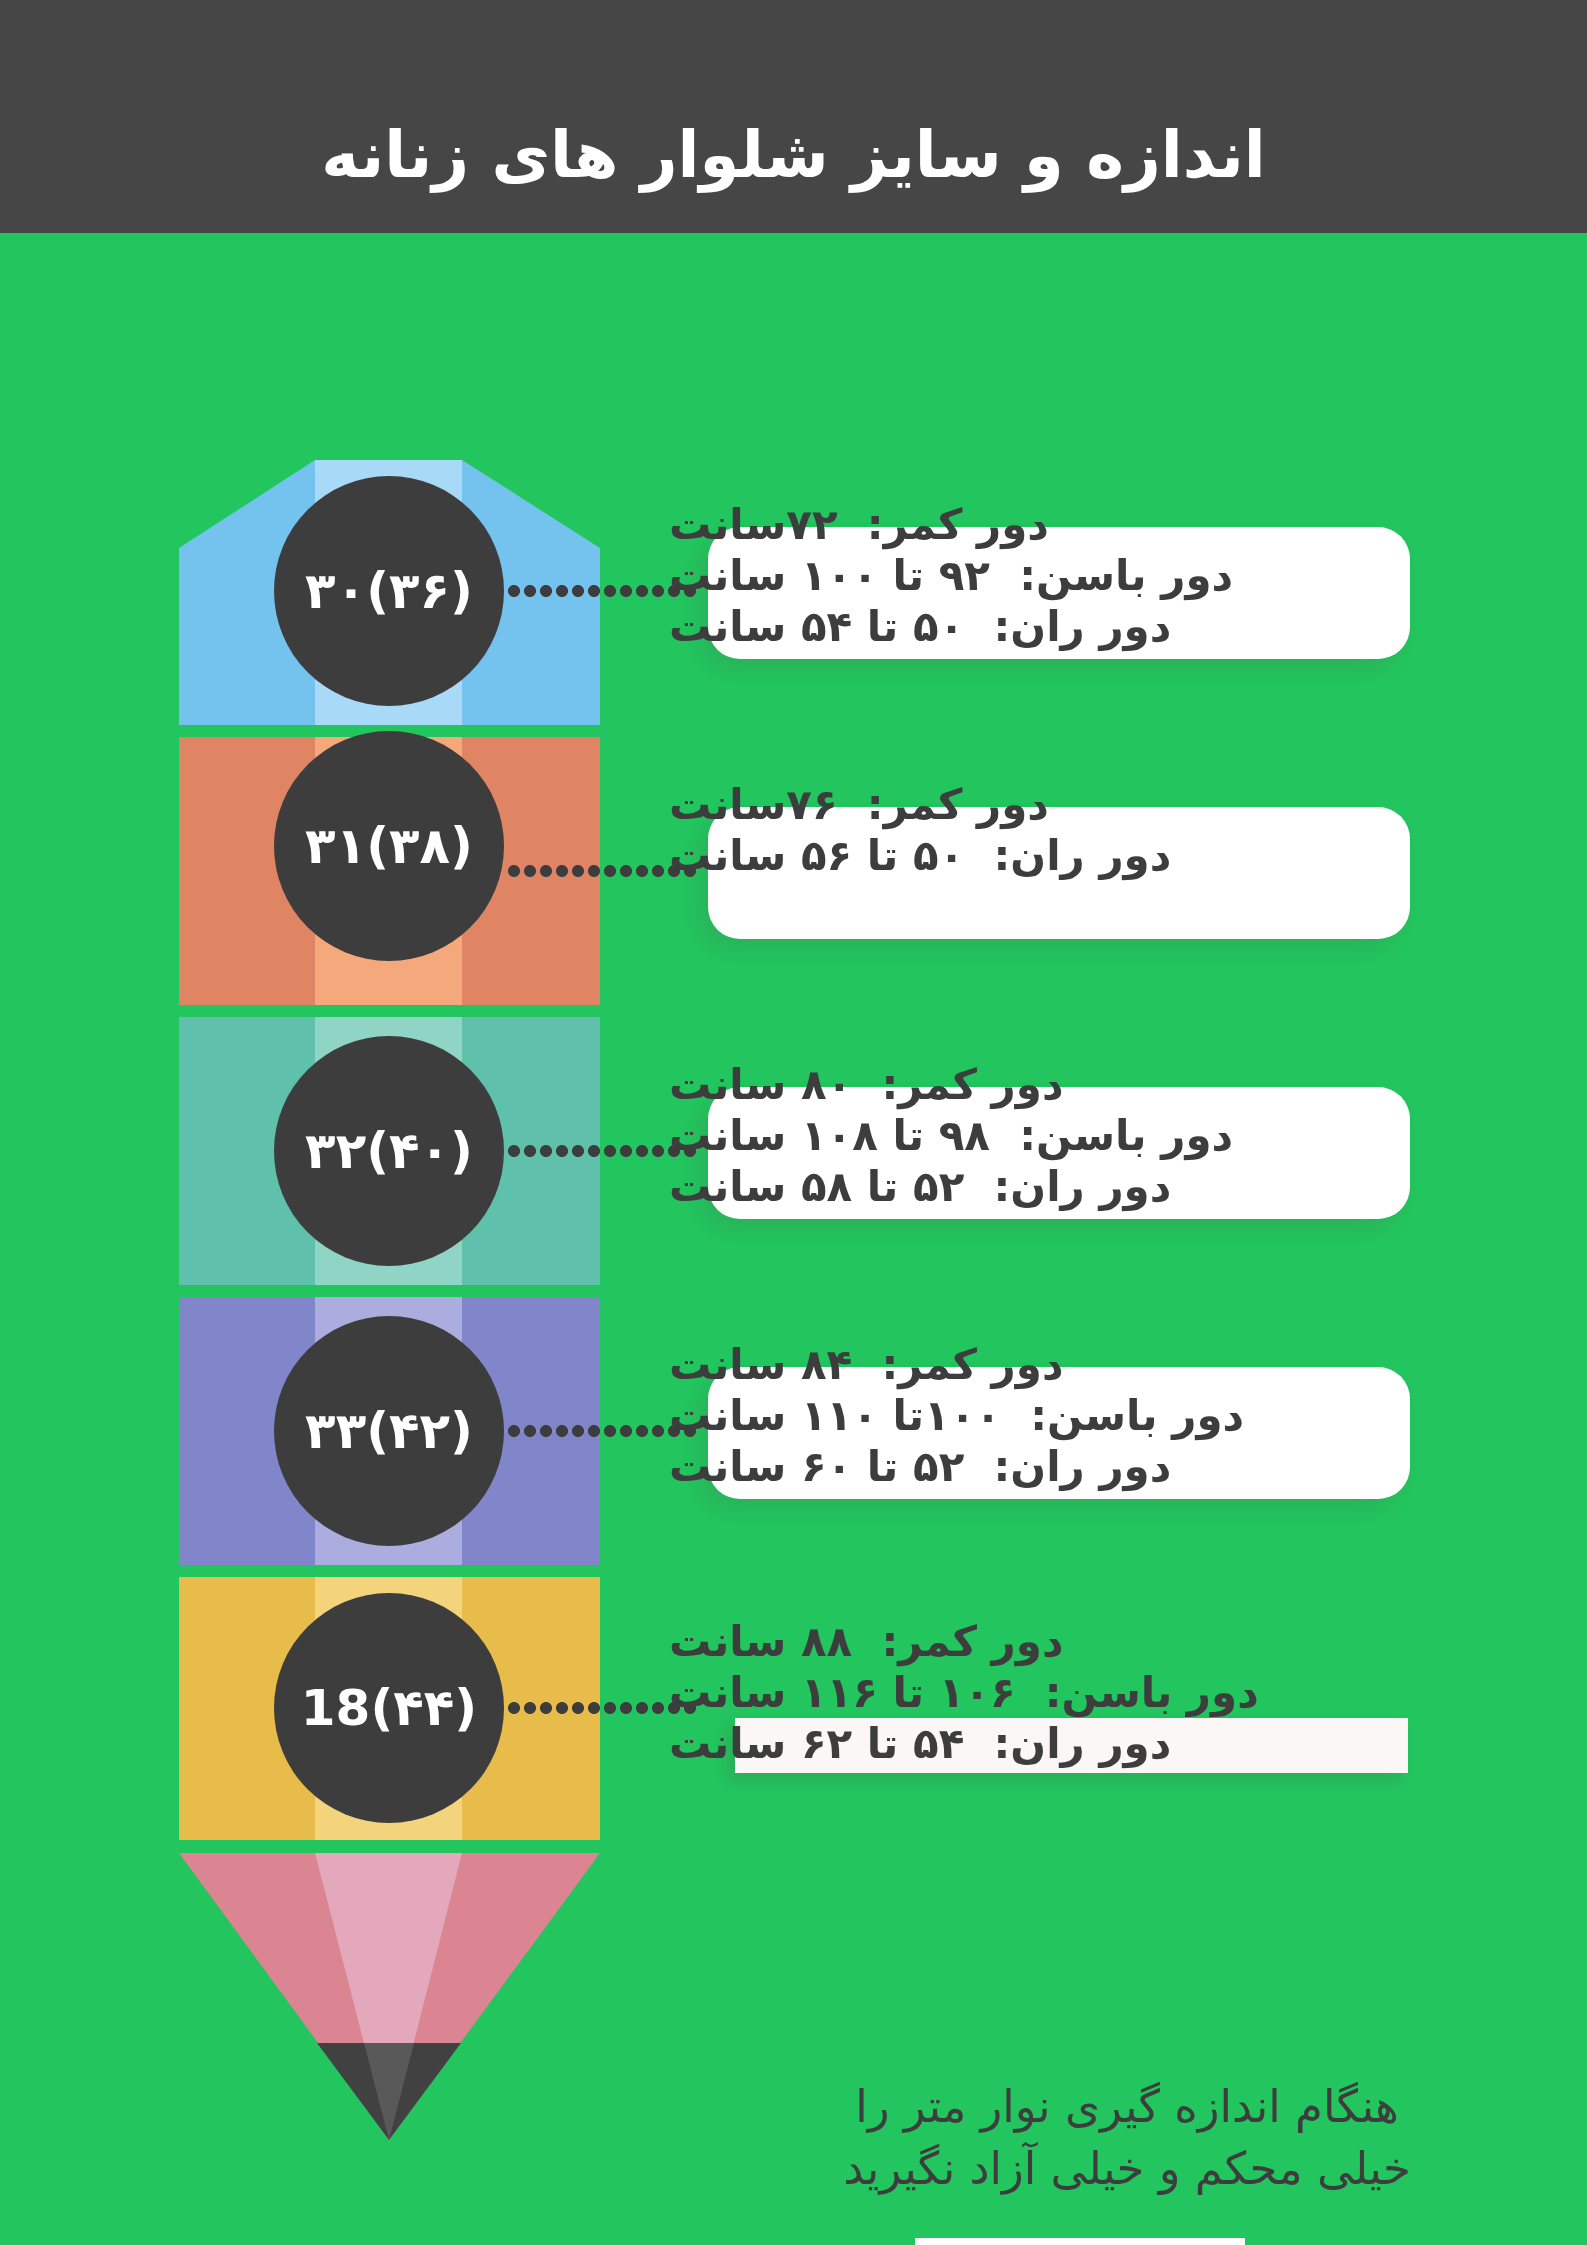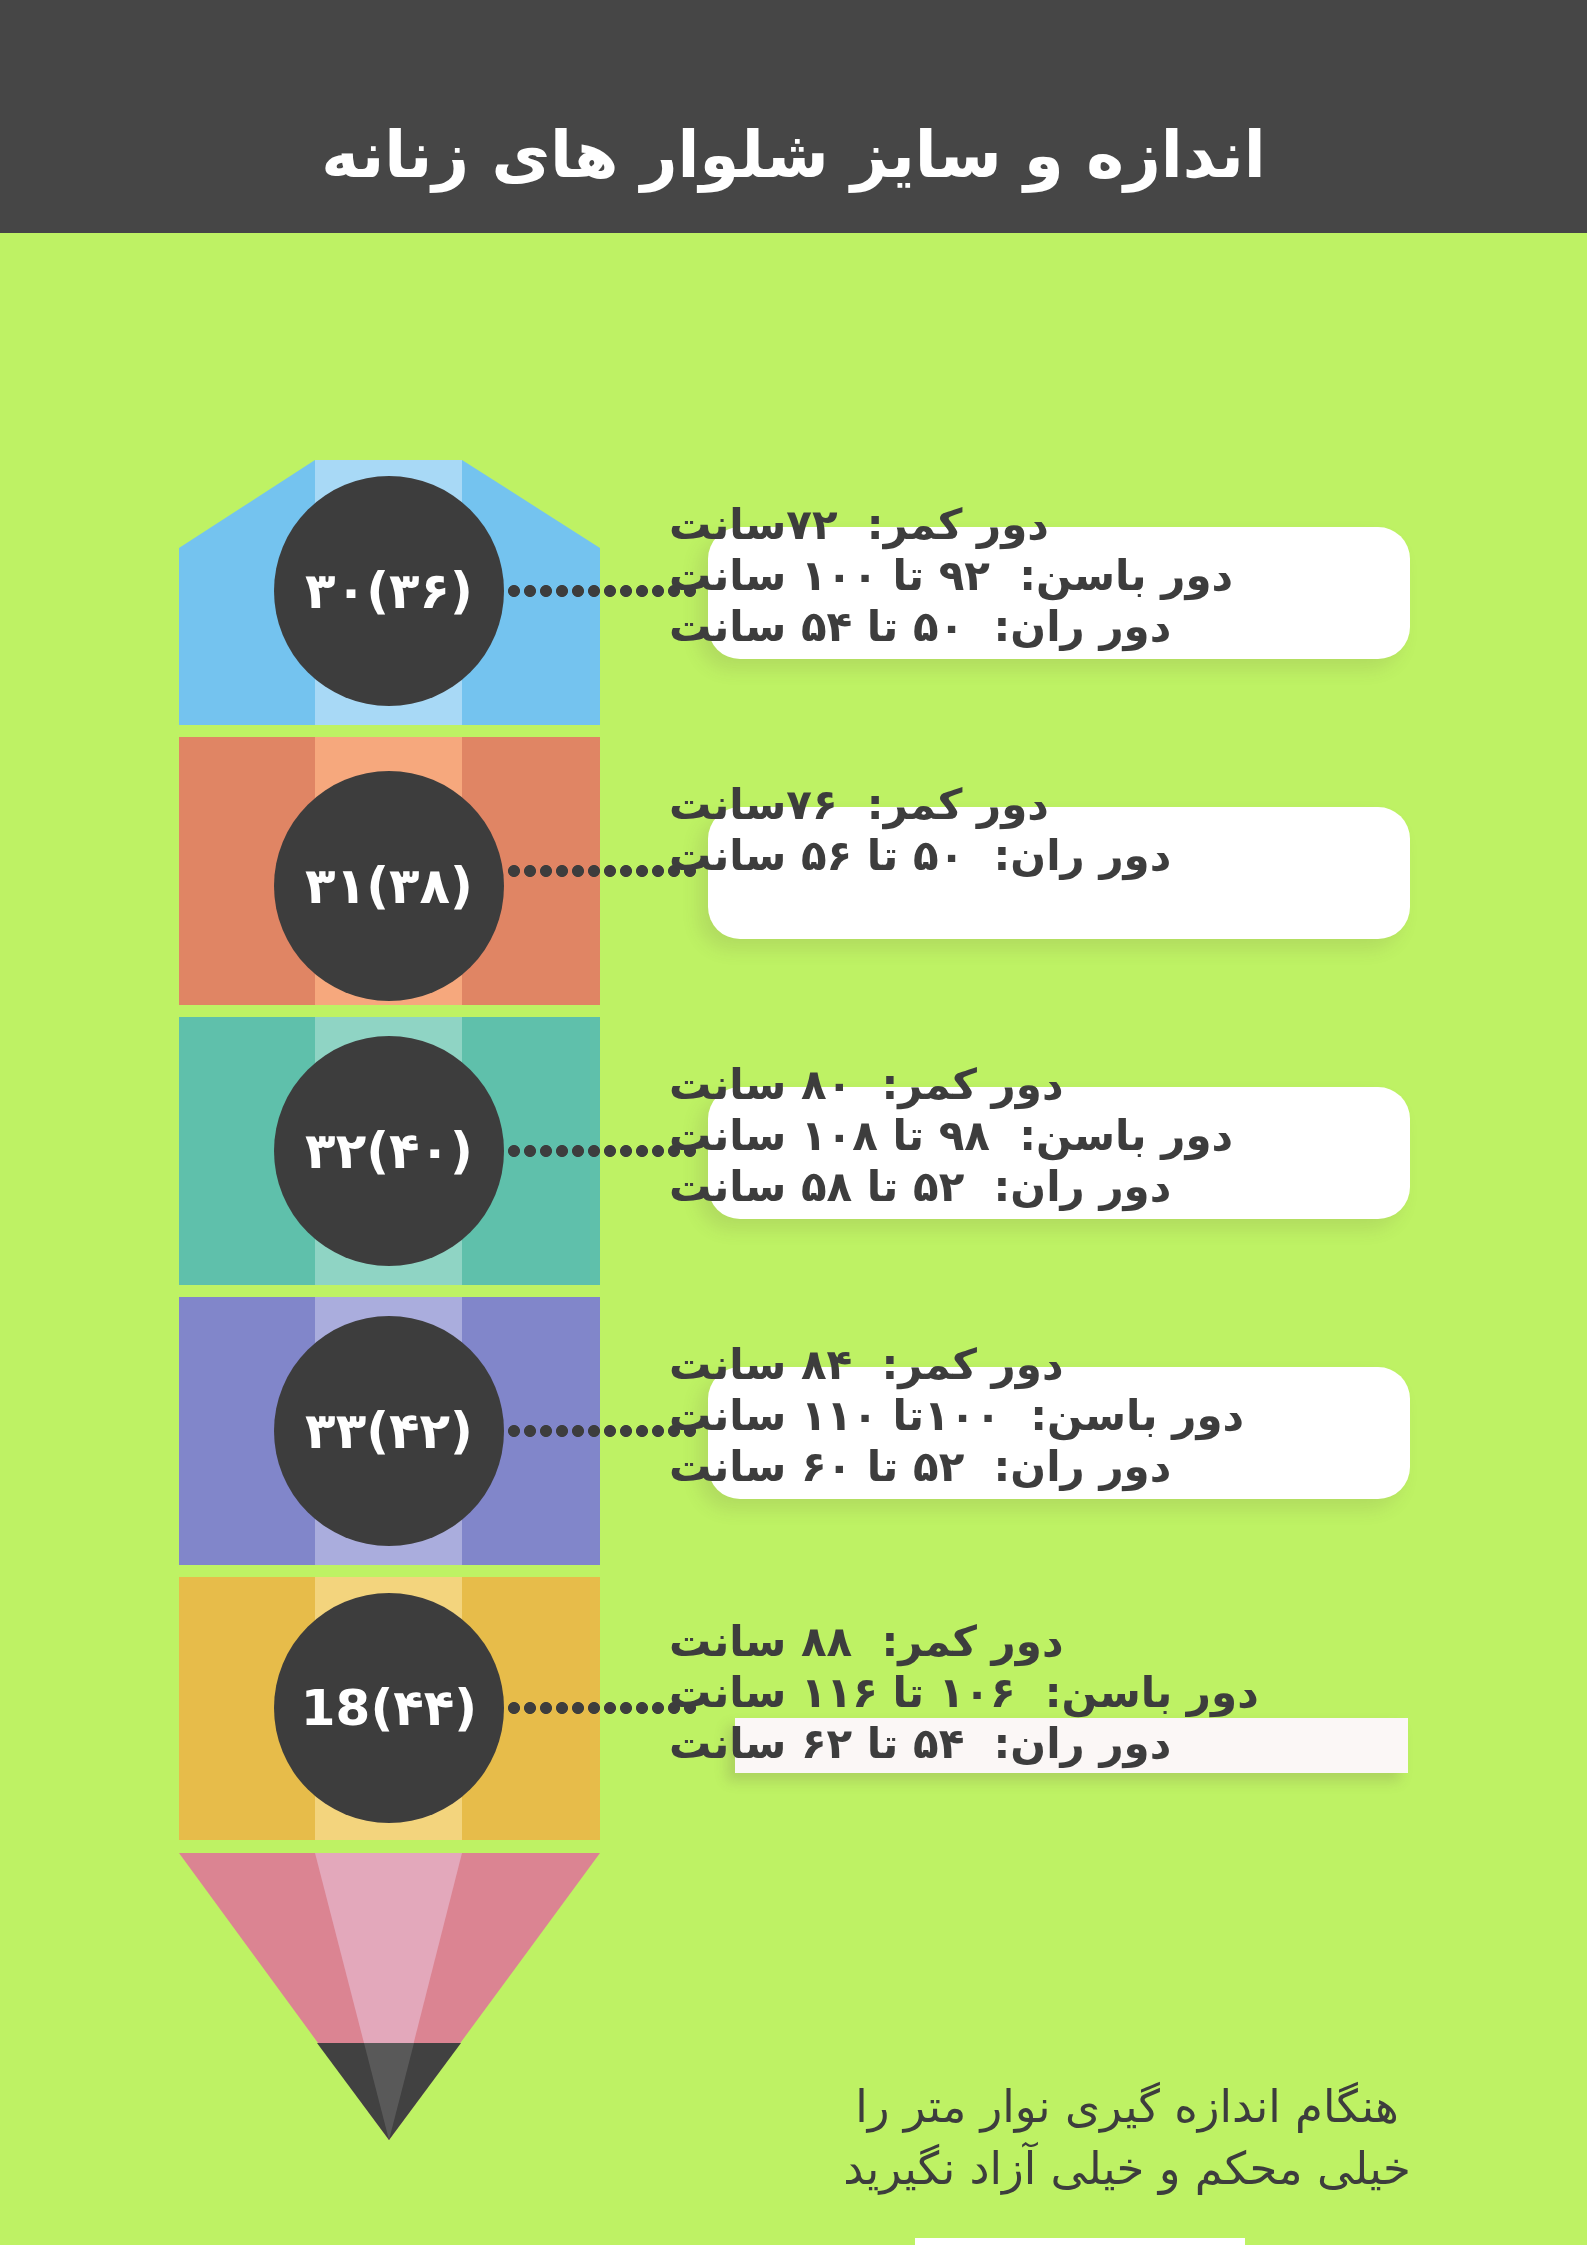--- a/index.html
+++ b/index.html
@@ -1,17 +1,17 @@
 <!DOCTYPE html>
 <html lang="fa"><head>
 <meta charset="utf-8">
 <style>
   html,body{margin:0;padding:0;width:1587px;height:2245px;overflow:hidden;}
   body{font-family:"DejaVu Sans",sans-serif;background:#f7f2f0;}
-  .page{position:relative;width:1587px;height:2245px;background:#bef264;}
+  .page{position:relative;width:1587px;height:2245px;background:#22c55e;}
 
   
   .header{position:absolute;left:0;top:0;width:1587px;height:233px;background:#464646;}
   .title{position:absolute;left:0;top:118px;width:1587px;text-align:center;direction:rtl;
          color:#ffffff;font-size:64px;font-weight:bold;letter-spacing:0;}
 
   
   .pencil-svg{position:absolute;left:0;top:0;width:1587px;height:2245px;}
 
   
@@ -82,21 +82,21 @@
   <div class="size-circle" style="top:476px">
     <span>۳۰(۳۶)</span>
   </div>
 
   <div class="dots" style="top:865px"></div>
   <div class="card" style="top:807px"></div>
   <div class="mtext" style="top:779px">
     <div>دور کمر: &nbsp;۷۶سانت</div>
     <div>دور ران: &nbsp;۵۰ تا ۵۶ سانت</div>
   </div>
-  <div class="size-circle" style="top:771px">
+  <div class="size-circle" style="top:731px">
     <span>۳۱(۳۸)</span>
   </div>
 
   <div class="dots" style="top:1145px"></div>
   <div class="card" style="top:1087px"></div>
   <div class="mtext" style="top:1059px">
     <div>دور کمر: &nbsp;۸۰ سانت</div>
     <div>دور باسن: &nbsp;۹۸ تا ۱۰۸ سانت</div>
     <div>دور ران: &nbsp;۵۲ تا ۵۸ سانت</div>
   </div>

